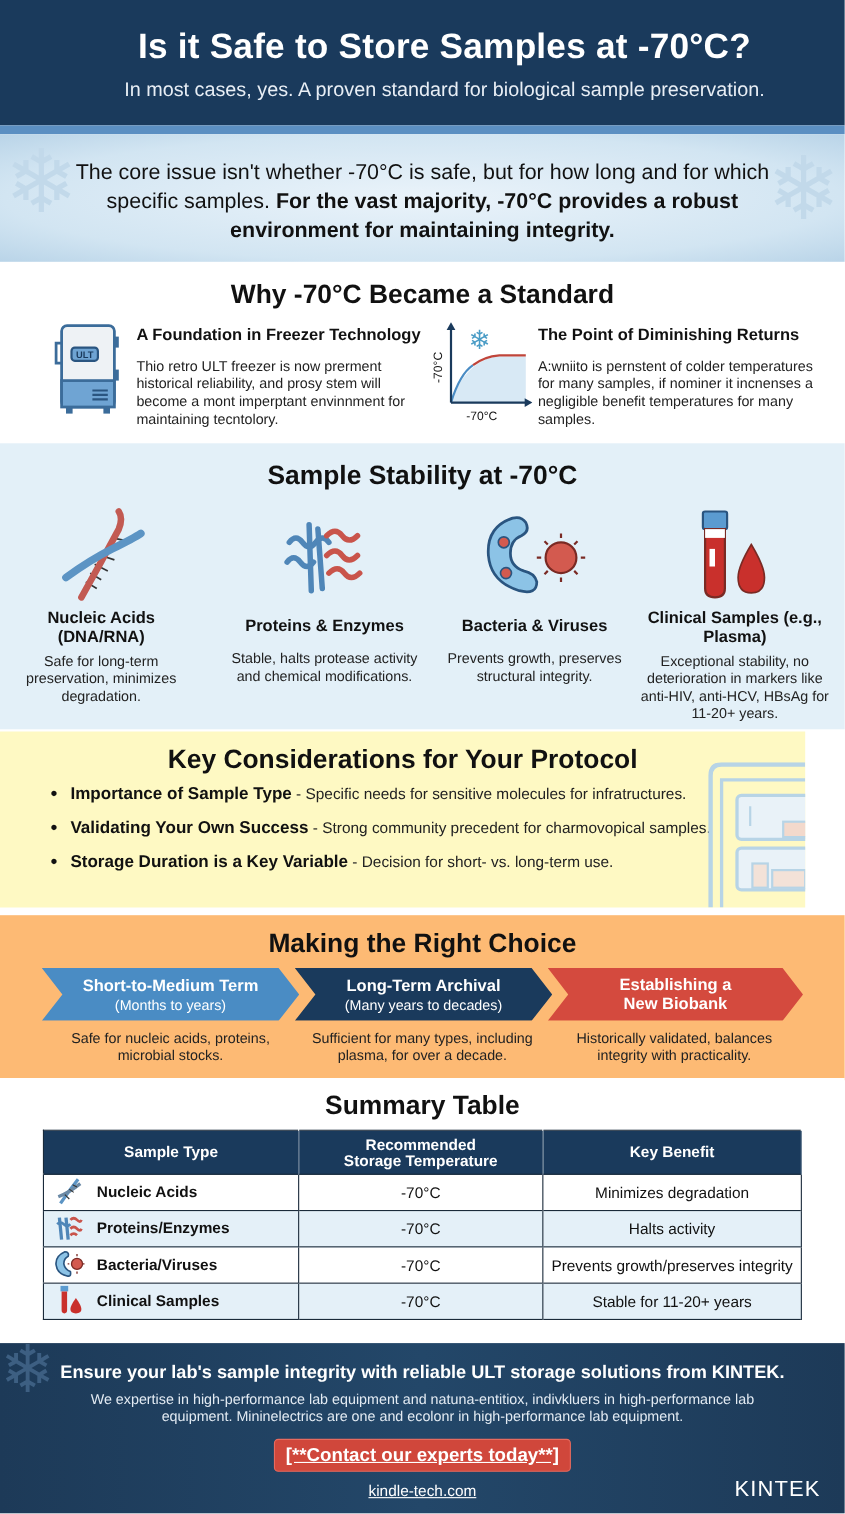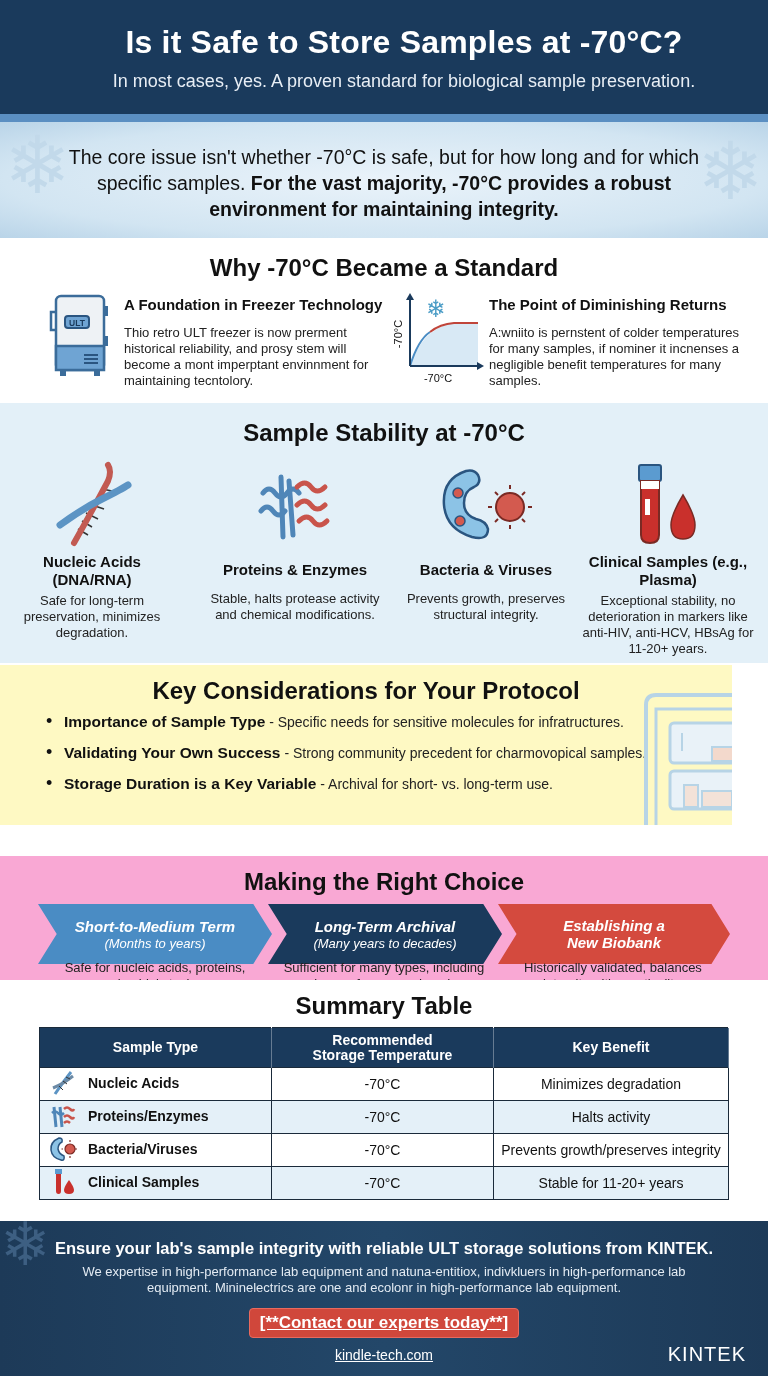--- a/index.html
+++ b/index.html
@@ -37,24 +37,24 @@
 
   
   .keys { position: absolute; left: 0; top: 665px; width: 732px; height: 160px; background: #fef9c3; }
   .keys .section-title { padding-top: 12px; }
   .keys ul { list-style: none; position: absolute; left: 46px; top: 48px; }
   .keys li { font-size: 14px; margin-bottom: 13px; color: #222; position: relative; padding-left: 18px; }
   .keys li::before { content: "•"; position: absolute; left: 0; top: -2px; font-size: 18px; color: #111; }
   .keys li b { font-size: 15.5px; font-weight: bold; color: #111; }
 
   
-  .choice { position: absolute; left: 0; top: 856px; width: 768px; height: 150px; background: #f9a8d4; }
+  .choice { position: absolute; left: 0; top: 832px; width: 768px; height: 150px; background: #fdba74; }
   .choice .section-title { padding-top: 12px; }
-  .chev { position: absolute; top: 48px; height: 60px; color: #fff; text-align: center;
-    clip-path: polygon(0 0, 92% 0, 100% 50%, 92% 100%, 0 100%, 8% 50%); display: flex; flex-direction: column; justify-content: center; font-style: italic; }
+  .chev { position: absolute; top: 48px; height: 48px; color: #fff; text-align: center;
+    clip-path: polygon(0 0, 92% 0, 100% 50%, 92% 100%, 0 100%, 8% 50%); display: flex; flex-direction: column; justify-content: center; }
   .chev .t { font-size: 15px; font-weight: bold; }
   .chev .s { font-size: 13px; margin-top: 1px; }
   .chev-desc { position: absolute; top: 104px; width: 220px; text-align: center; font-size: 13px; line-height: 16px; color: #222; }
 
   
   .summary { position: absolute; left: 0; top: 980px; width: 768px; height: 240px; background: #ffffff; }
   .summary .section-title { padding-top: 12px; }
   table { position: absolute; left: 39px; top: 47px; width: 690px; border-collapse: collapse; border: 1.5px solid #1a2a3a; }
   th { background: #1a3a5c; color: #fff; font-size: 14px; font-weight: bold; height: 40px; border-right: 1px solid #ffffff55; line-height: 15px; }
   td { font-size: 14px; height: 33px; border-top: 1.5px solid #1a2a3a; border-right: 1.5px solid #1a2a3a; text-align: center; color: #111; }
@@ -215,21 +215,21 @@
     <h4>Clinical Samples (e.g., Plasma)</h4>
     <p>Exceptional stability, no deterioration in markers like anti-HIV, anti-HCV, HBsAg for 11-20+ years.</p>
   </div>
 </div>
 
 <div class="keys">
   <div class="section-title">Key Considerations for Your Protocol</div>
   <ul>
     <li><b>Importance of Sample Type</b><span> - Specific needs for sensitive molecules for infratructures.</span></li>
     <li><b>Validating Your Own Success</b><span> - Strong community precedent for charmovopical samples.</span></li>
-    <li><b>Storage Duration is a Key Variable</b><span> - Archival for short- vs. long-term use.</span></li>
+    <li><b>Storage Duration is a Key Variable</b><span> - Decision for short- vs. long-term use.</span></li>
   </ul>
   <div style="position:absolute;right:0;top:28px;width:92px;height:132px;">
     <svg width="92" height="132" viewBox="0 0 92 132">
       <path d="M6 132 V12 Q6 2 16 2 H92" fill="none" stroke="#b7d4e6" stroke-width="4"></path>
       <path d="M16 132 V16 H92" fill="none" stroke="#b7d4e6" stroke-width="3"></path>
       <rect x="30" y="30" width="70" height="40" rx="4" fill="#e9f2f8" stroke="#b7d4e6" stroke-width="3"></rect>
       <rect x="30" y="78" width="70" height="38" rx="4" fill="#e9f2f8" stroke="#b7d4e6" stroke-width="3"></rect>
       <rect x="72" y="54" width="30" height="14" fill="#f3d9cc" stroke="#b7d4e6" stroke-width="2"></rect>
       <rect x="44" y="92" width="14" height="22" fill="#f3e2d8" stroke="#b7d4e6" stroke-width="2"></rect>
       <rect x="62" y="98" width="30" height="16" fill="#f3e2d8" stroke="#b7d4e6" stroke-width="2"></rect>

